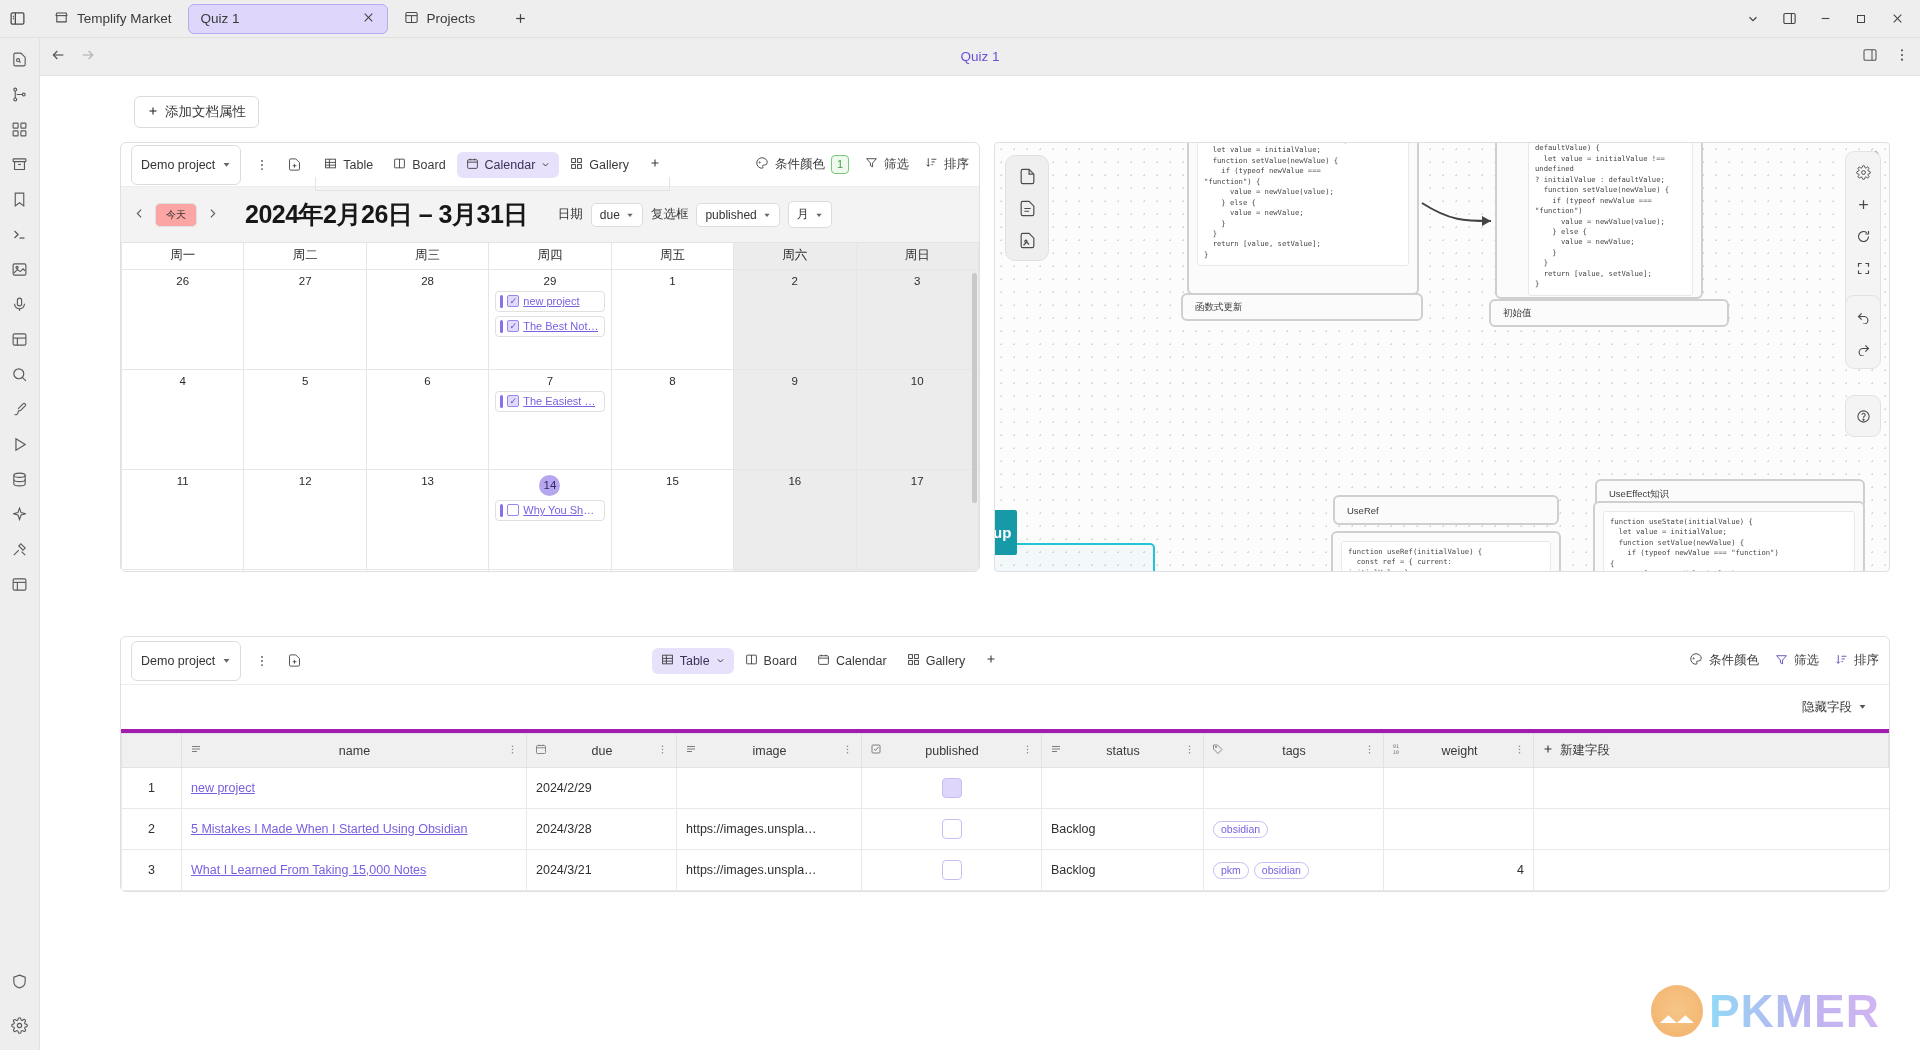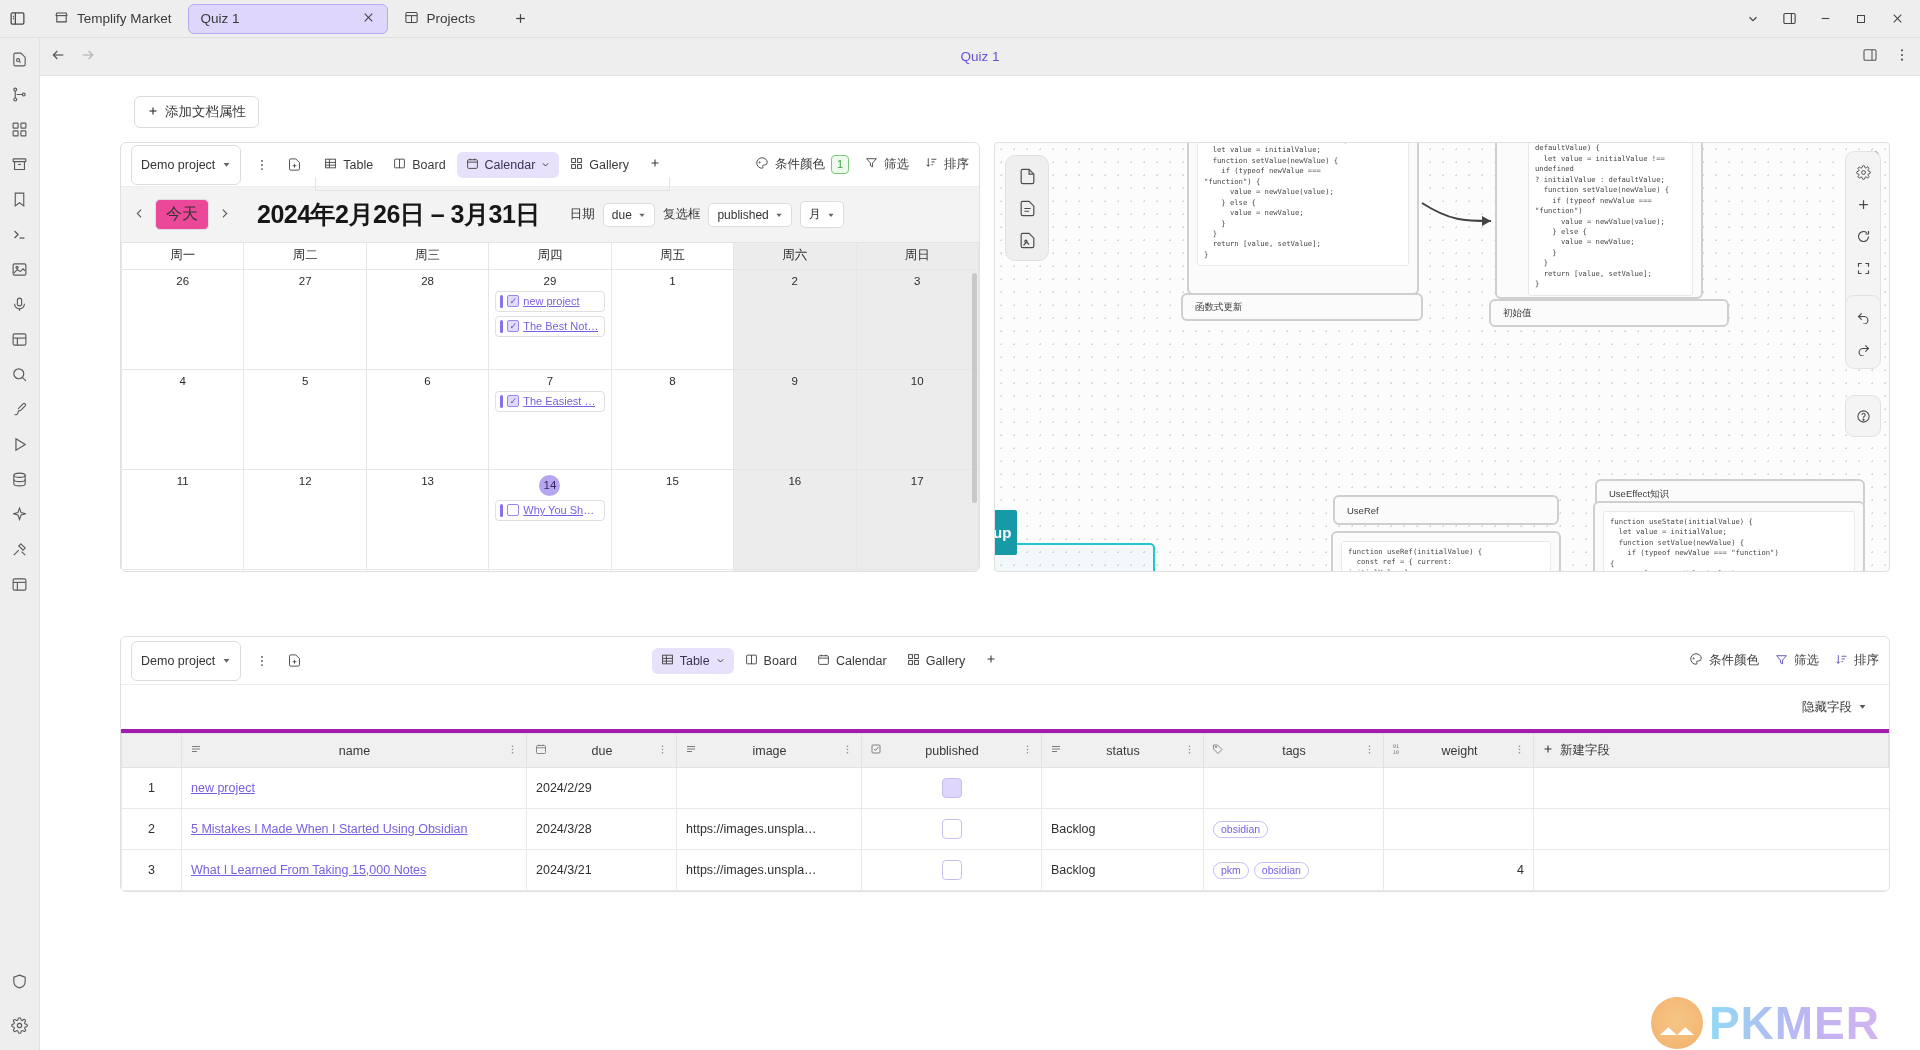--- a/index.html
+++ b/index.html
@@ -102,21 +102,21 @@
     border: 1px solid #7dc87d; color: #3f9f3f; background:#eefaee;
     border-radius: 4px; font-size: 11px; padding: 1px 5px; line-height: 1.3;
   }
 
   
   .cal-header {
     height: 56px; display: flex; align-items: center; gap: 12px; padding: 0 12px;
     background: #f3f3f3; border-bottom: 1px solid #e4e4e4;
   }
   .cal-nav { display: flex; align-items: center; gap: 9px; color: #555; font-size: 15px; }
-  .today-btn { border-radius: 5px; background:#ec4899; border:1px solid #e0e0e0; padding: 4px 10px; font-size: 16px; color:#333; }
+  .today-btn { border-radius: 5px; background:#fca5a5; border:1px solid #e0e0e0; padding: 4px 10px; font-size: 10px; color:#333; }
   .cal-range { font-size: 25px; font-weight: 700; letter-spacing: -0.5px; color: #171717; margin-left: 14px; }
   .cal-ctrls { margin-left: 18px; display: flex; align-items: center; gap: 8px; font-size: 12.5px; color:#333; }
   .mini-select {
     display: flex; align-items: center; gap: 6px;
     border: 1px solid #dcdcdc; border-radius: 5px; background: #fff;
     padding: 4px 8px; font-size: 12px; color: #333;
   }
   .cal-grid-wrap { flex: 1; position: relative; overflow: hidden; }
   table.cal { width: 100%; border-collapse: collapse; table-layout: fixed; }
   table.cal th {
@@ -243,21 +243,21 @@
   .tag-pill {
     display: inline-block; border: 1px solid #c9bdf0; border-radius: 9px;
     padding: 0 7px; font-size: 10.5px; color: #7a5fe0; margin-right: 5px; line-height:15px;
   }
   .num-right { text-align: right; }
   .newfield-th { background:#f0f0f0; }
   .newfield-inner { display:flex; align-items:center; gap:6px; padding-left:8px; font-size:12.5px; color:#383838; }
 
   
   .watermark {
-    position: absolute; right: 40px; bottom: 0;
+    position: absolute; right: 40px; bottom: 12px;
     display: flex; align-items: center; gap: 6px;
     pointer-events: none; user-select: none;
   }
   .wm-text {
     font-size: 46px; font-weight: 700; letter-spacing: 1px;
     background: linear-gradient(90deg,#7fd4f5,#9fb6f0,#b9a6ef,#c9a9ef);
     -webkit-background-clip: text; background-clip: text; color: transparent;
     filter: blur(0.4px); opacity: 0.85;
   }
   .wm-logo {

